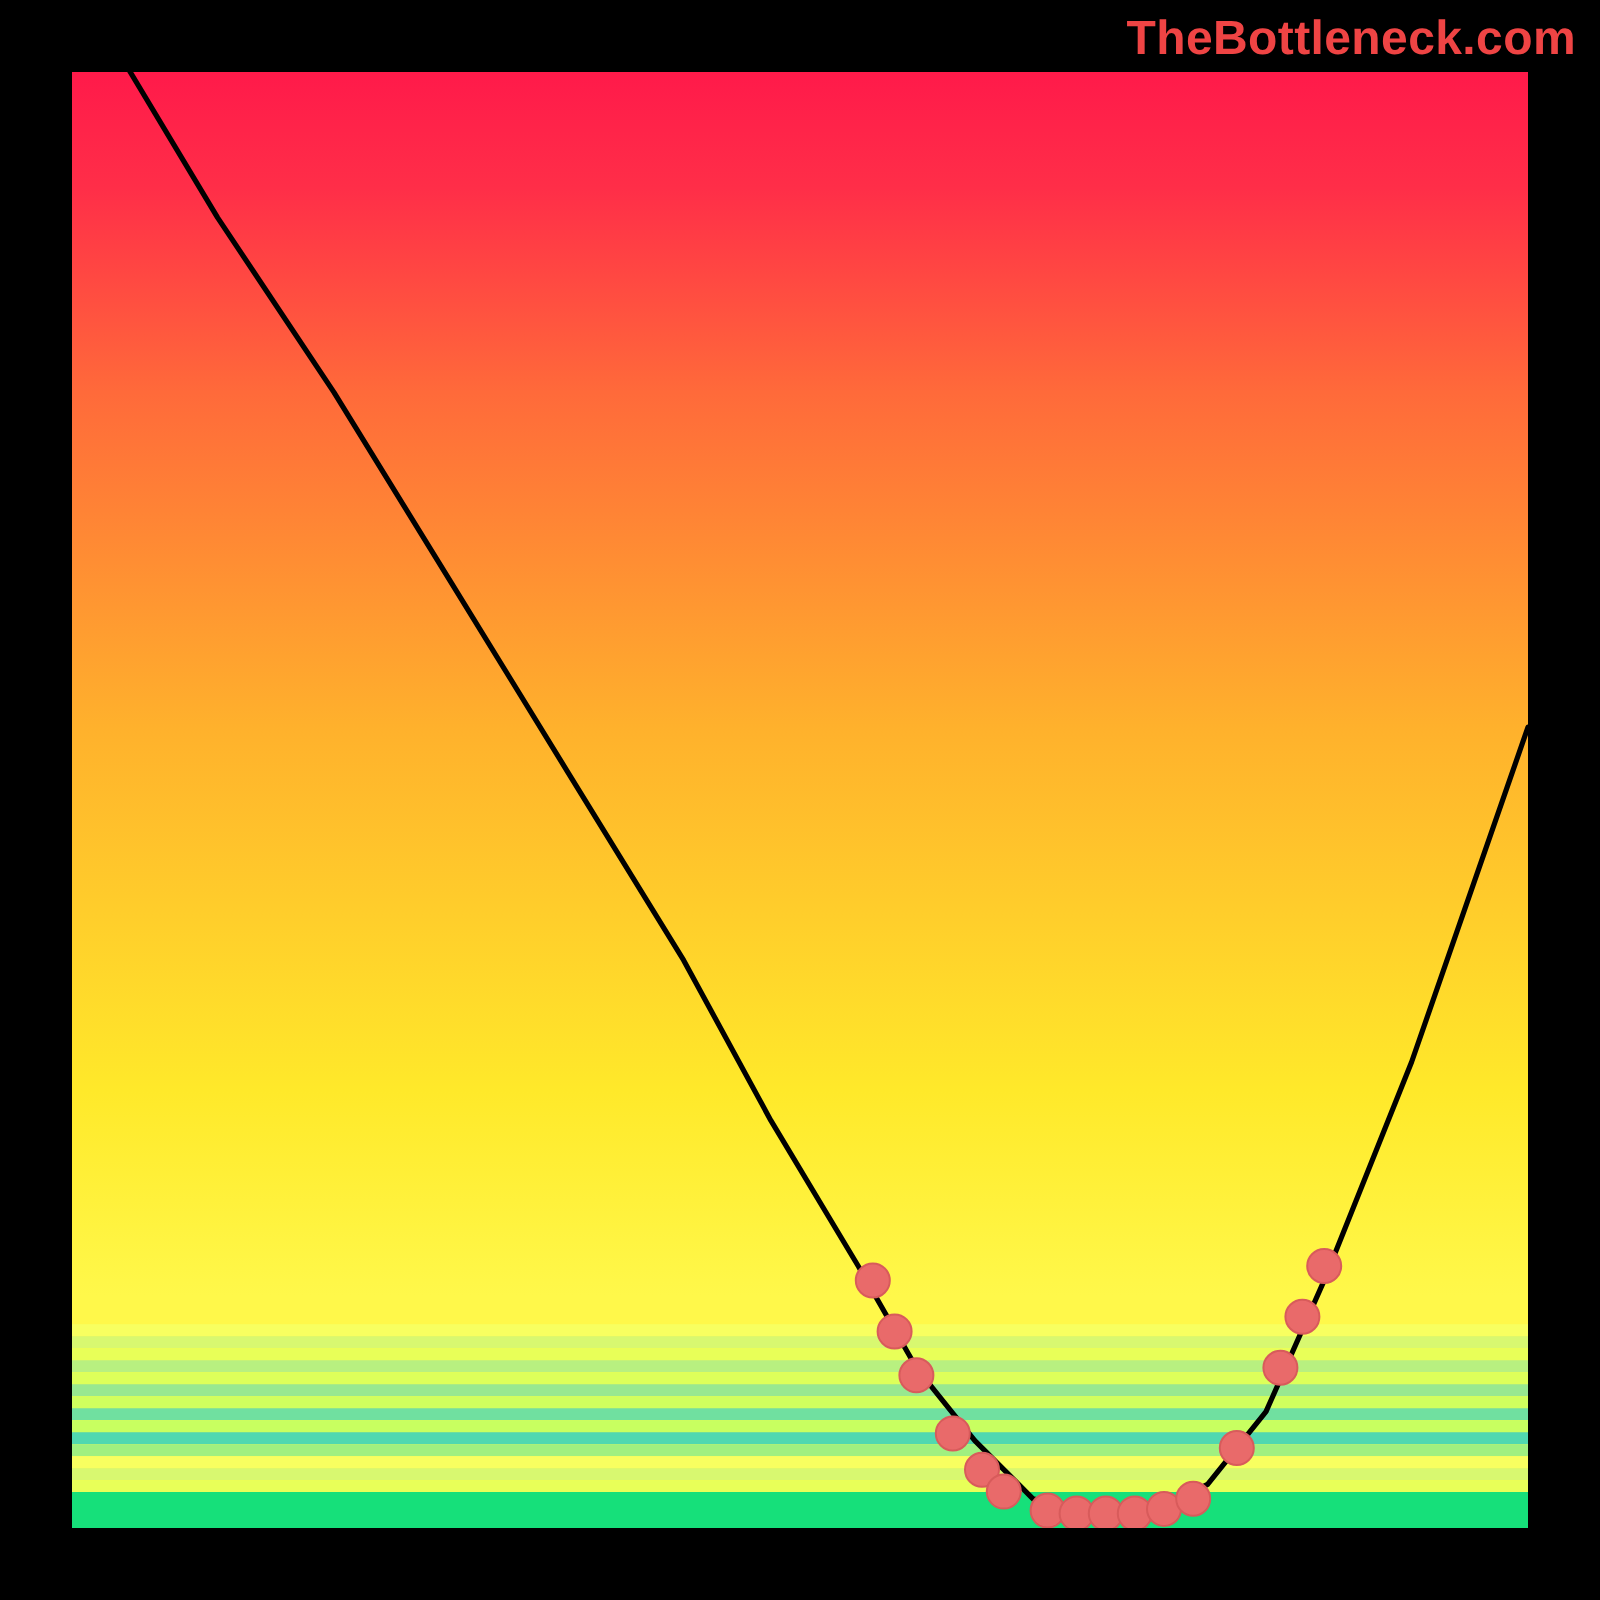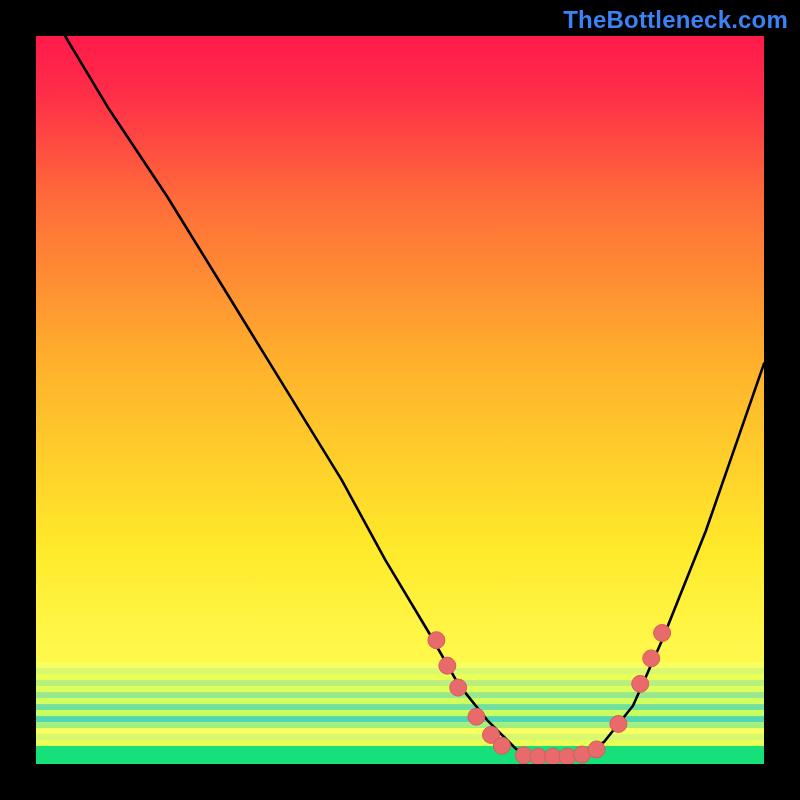--- a/index.html
+++ b/index.html
@@ -26,21 +26,21 @@
     height: 728px;
     overflow: hidden;
   }
   .watermark {
     position: absolute;
     top: 6px;
     right: 12px;
     font-family: Arial, Helvetica, sans-serif;
     font-size: 24px;
     font-weight: 600;
-    color: #3b82f6;
+    color: #ef4444;
     letter-spacing: 0.2px;
   }
   svg { display: block; }
 </style>
 </head>
 <body>
 
 <div class="frame">
   <div class="watermark">TheBottleneck.com</div>
 

